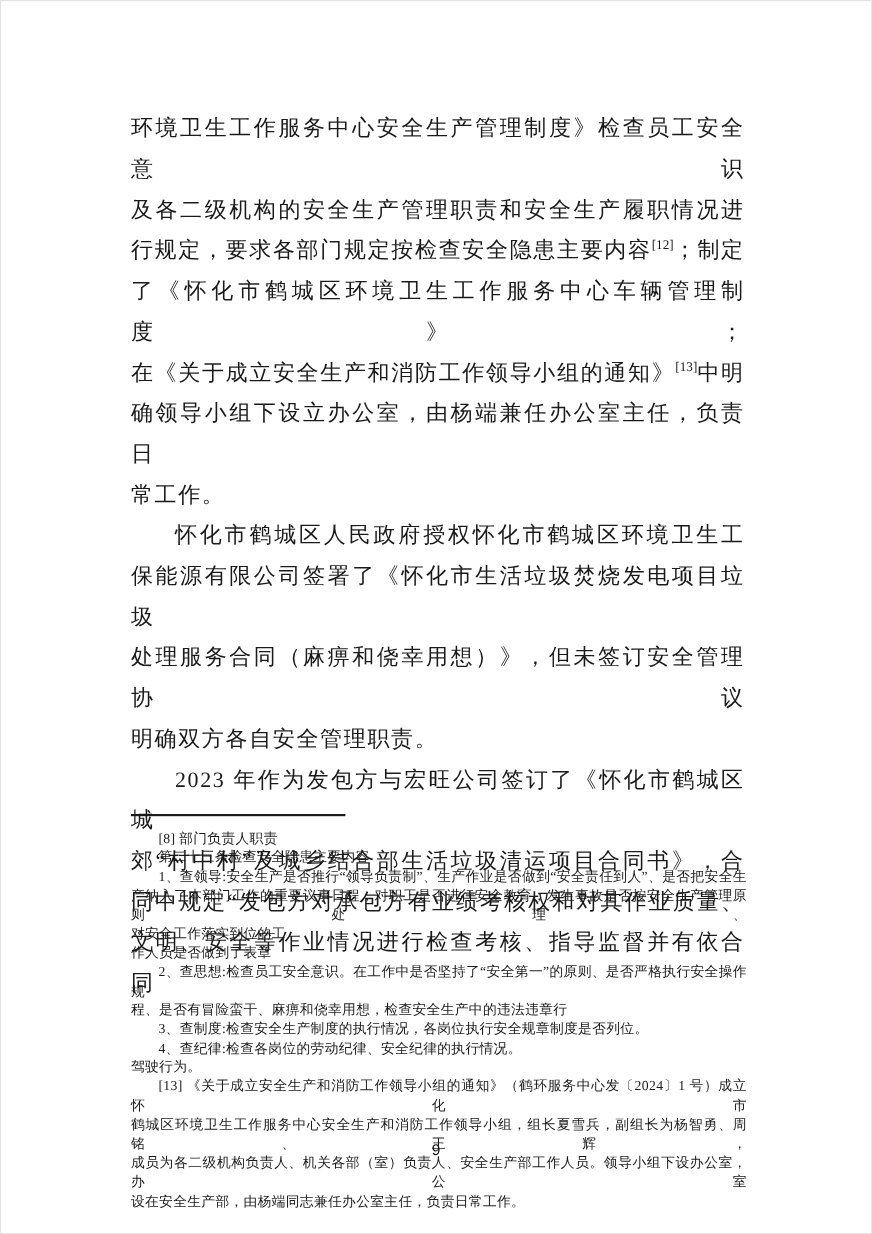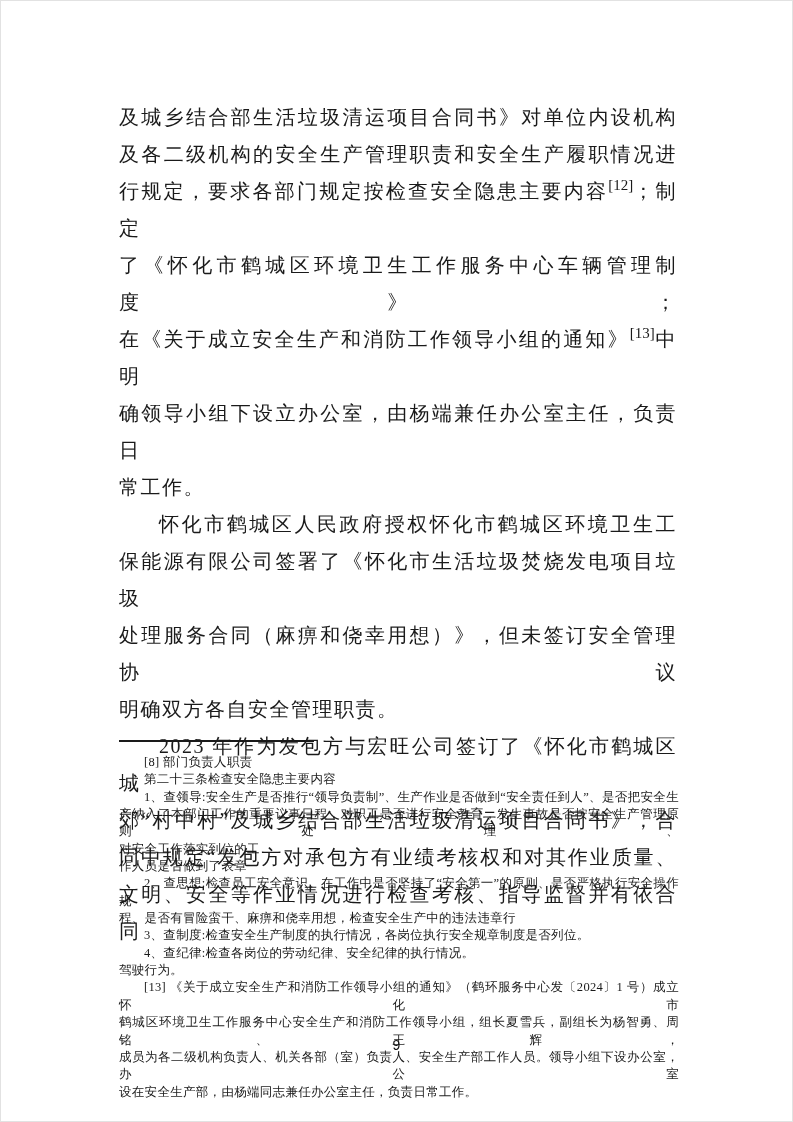--- a/index.html
+++ b/index.html
@@ -23,21 +23,21 @@
   .body-line{
     letter-spacing:1.5px;
     white-space:pre-wrap;
   }
   .body-line.fill{
     text-align:justify;
     text-align-last:justify;
   }
   .body-line.indent{ text-indent:40px; }
   .body-line sup{
-    font-size:15px;
+    font-size:12px;
     letter-spacing:0;
     line-height:0;
     vertical-align:super;
   }
   
   .footnote-sep{
     position:absolute;
     left:118px;top:739px;
     width:195px;height:2px;
     background:#1a1a1a;
@@ -63,21 +63,21 @@
     font-family:"Liberation Sans","DejaVu Sans",sans-serif;
     color:#111;
   }
 </style>
 </head>
 <body>
 
 <div class="page">
 
   <section class="body-text">
-      <div class="body-line fill">及城乡结合部生活垃圾清运项目合同书》对单位内设机构</div>
+      <div class="body-line fill">环境卫生工作服务中心安全生产管理制度》检查员工安全意识</div>
       <div class="body-line fill">及各二级机构的安全生产管理职责和安全生产履职情况进</div>
       <div class="body-line fill">行规定，要求各部门规定按检查安全隐患主要内容<sup>[12]</sup>；制定</div>
       <div class="body-line fill">了《怀化市鹤城区环境卫生工作服务中心车辆管理制度》；</div>
       <div class="body-line fill">在《关于成立安全生产和消防工作领导小组的通知》<sup>[13]</sup>中明</div>
       <div class="body-line fill">确领导小组下设立办公室，由杨端兼任办公室主任，负责日</div>
       <div class="body-line">常工作。</div>
       <div class="body-line indent fill">怀化市鹤城区人民政府授权怀化市鹤城区环境卫生工</div>
       <div class="body-line fill">保能源有限公司签署了《怀化市生活垃圾焚烧发电项目垃圾</div>
       <div class="body-line fill">处理服务合同（麻痹和侥幸用想）》，但未签订安全管理协议</div>
       <div class="body-line">明确双方各自安全管理职责。</div>

